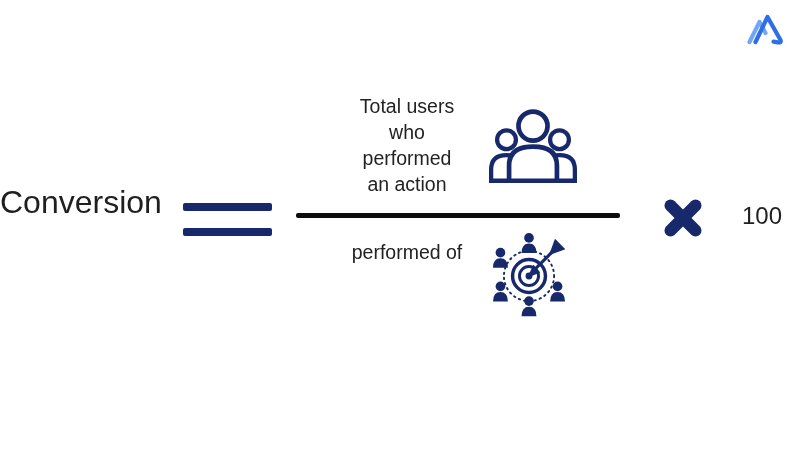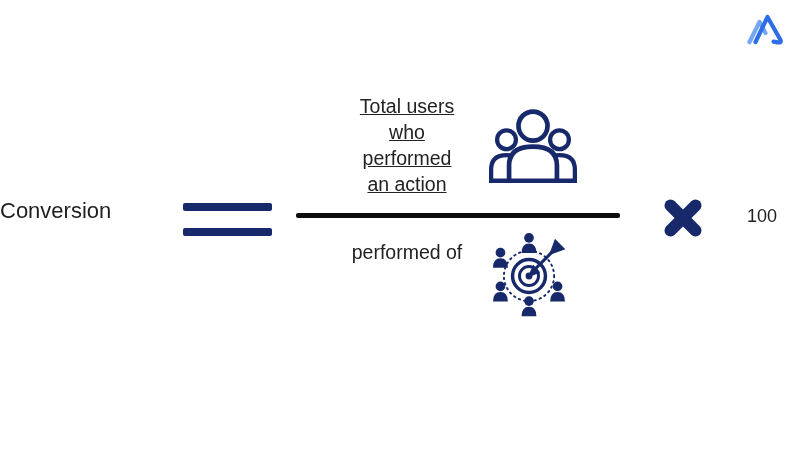--- a/index.html
+++ b/index.html
@@ -14,40 +14,40 @@
     overflow: hidden;
   }
 
   
   .logo { position: absolute; left: 745px; top: 9px; width: 43px; height: 38px; }
   .logo svg { width: 100%; height: 100%; display: block; }
 
   
   .result-label {
     position: absolute;
-    left: 0px; top: 194px; width: 160px;
-    text-align: left;
-    font-size: 22px; line-height: 33px;
+    left: 0px; top: 186px; width: 160px;
+    text-align: right;
+    font-size: 32px; line-height: 33px;
     color: #1f1f1f;
   }
 
   
   .equals { position: absolute; left: 183px; top: 203px; width: 89px; }
   .equals-bar { width: 89px; height: 8px; background: #17296b; border-radius: 2px; }
   .equals-bar + .equals-bar { margin-top: 17px; }
 
   
   .frac-text {
     position: absolute;
     width: 222px; left: 296px;
     text-align: center;
     font-size: 19.5px; line-height: 26px;
     color: #222222;
   }
-  .numerator-text { top: 93px; text-decoration: underline; }
+  .numerator-text { top: 93px; }
   .denominator-text { top: 239px; }
 
   .fraction-line {
     position: absolute;
     left: 296px; top: 213px;
     width: 324px; height: 4.5px;
     background: #0d0d0d; border-radius: 2px;
   }
 
   .icon { position: absolute; }
@@ -55,21 +55,21 @@
   .users-icon    { left: 486px; top: 103px; width: 94px; height: 82px; }
   .audience-icon { left: 482px; top: 231px; width: 94px; height: 90px; }
 
   
   .multiply { position: absolute; left: 662px; top: 197px; width: 42px; height: 42px; }
   .multiply svg { width: 100%; height: 100%; display: block; }
   .multiplier {
     position: absolute;
     left: 732px; top: 203px; width: 60px;
     text-align: center;
-    font-size: 18px; line-height: 26px;
+    font-size: 24px; line-height: 26px;
     color: #1f1f1f;
   }
 </style>
 </head>
 <body>
 
 <div class="canvas">
 
   <div class="logo">
     <svg viewBox="0 0 42 38" aria-hidden="true">

